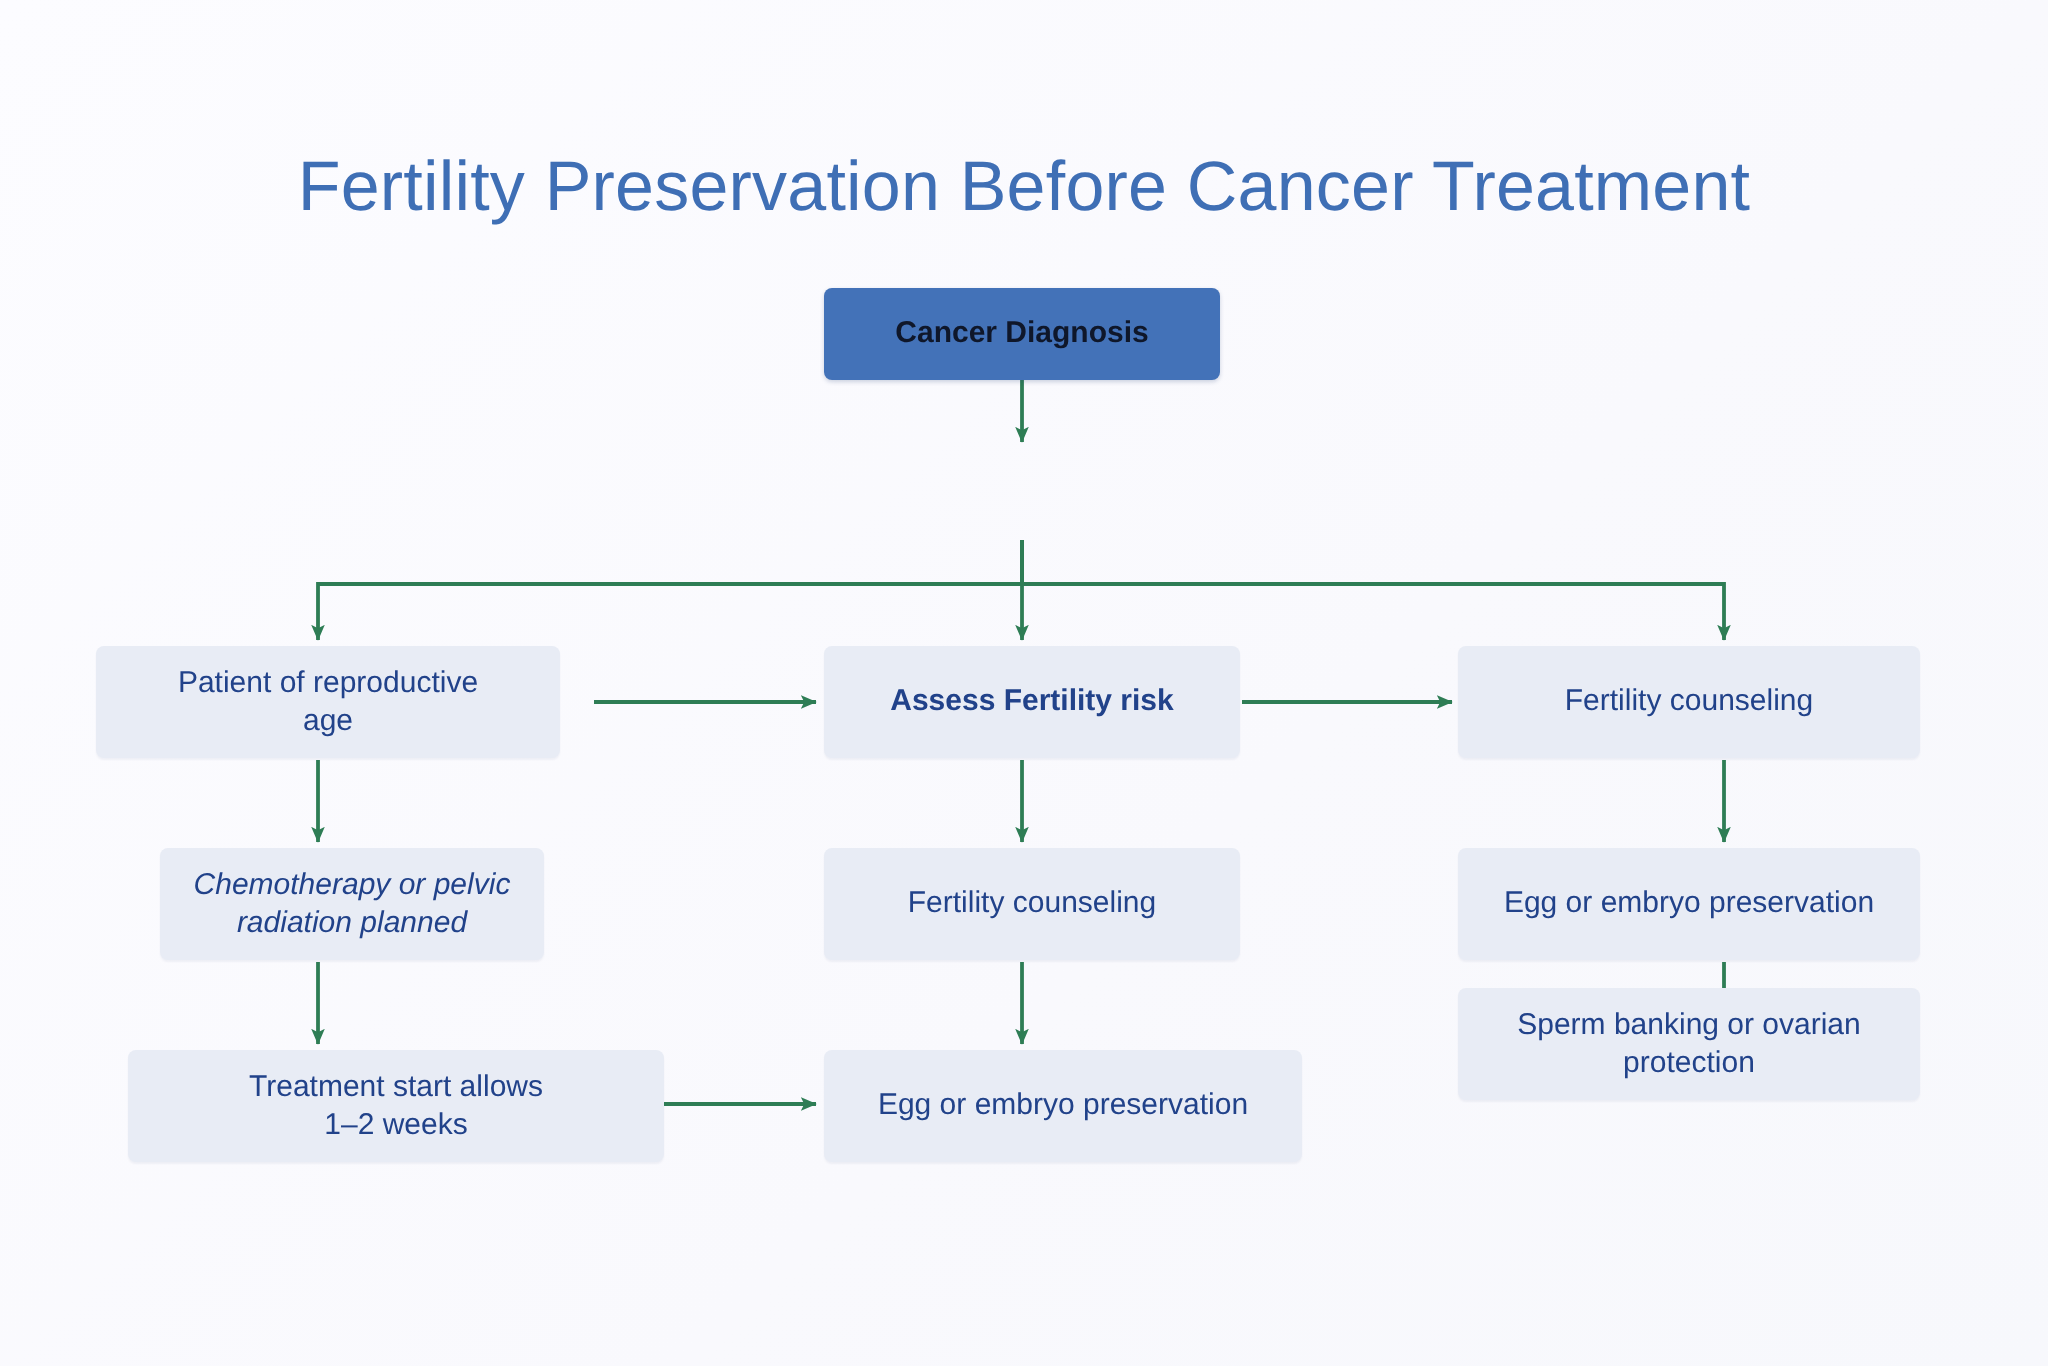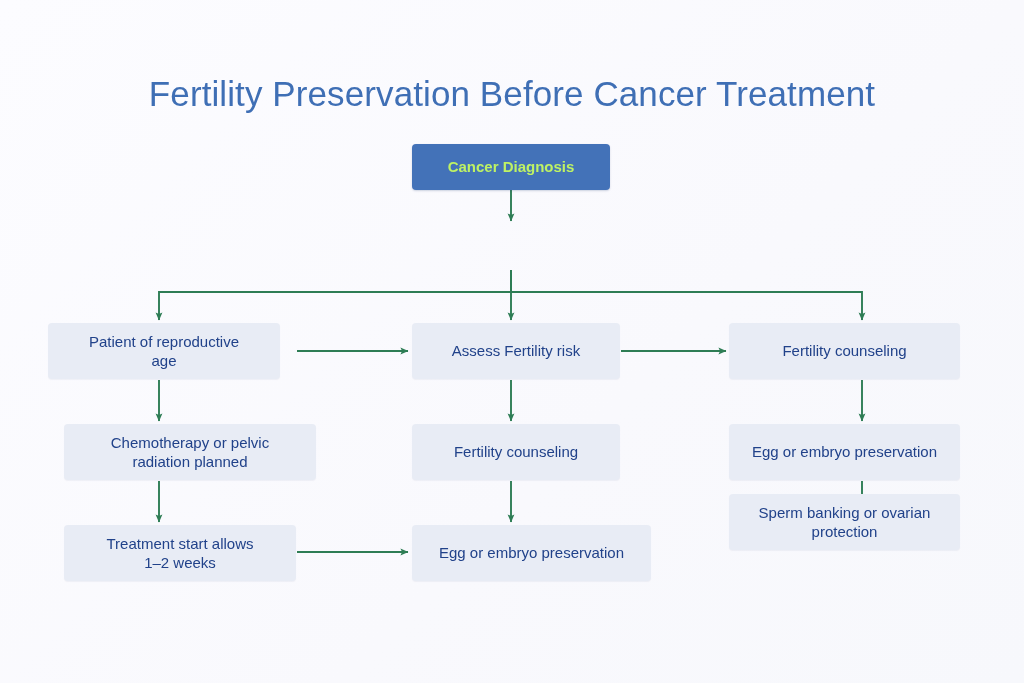--- a/index.html
+++ b/index.html
@@ -45,21 +45,21 @@
     display: flex;
     align-items: center;
     justify-content: center;
     text-align: center;
     border-radius: 4px;
     line-height: 1.28;
     padding: 4px 10px;
   }
   .node.primary {
     background: #4372b8;
-    color: #bef264;
+    color: #0f172a;
     font-size: 15px;
     font-weight: 600;
     box-shadow: 0 1px 2px rgba(40,70,120,0.22);
   }
   .node.step {
     background: #e8ecf5;
     color: #21428a;
     font-size: 15px;
     font-weight: 400;
     box-shadow: 0 1px 1px rgba(80,100,140,0.07);
@@ -105,39 +105,39 @@
   </svg>
 
   <div class="node primary" style="left:412px;top:144px;width:198px;height:46px;">
     <span class="lbl">Cancer Diagnosis</span>
   </div>
 
   <div class="node step" style="left:48px;top:323px;width:232px;height:56px;">
     <span class="lbl">Patient of reproductive
 age</span>
   </div>
-  <div class="node step" style="left:412px;top:323px;width:208px;height:56px;">
+  <div class="node step" style="left:412px;top:323px;width:208px;height:56px;font-weight:bold;">
     <span class="lbl">Assess Fertility risk</span>
   </div>
   <div class="node step" style="left:729px;top:323px;width:231px;height:56px;">
     <span class="lbl">Fertility counseling</span>
   </div>
 
-  <div class="node step" style="left:64px;top:424px;width:252px;height:56px;">
+  <div class="node step" style="left:80px;top:424px;width:192px;height:56px;font-style:italic;">
     <span class="lbl">Chemotherapy or pelvic
 radiation planned</span>
   </div>
   <div class="node step" style="left:412px;top:424px;width:208px;height:56px;">
     <span class="lbl">Fertility counseling</span>
   </div>
   <div class="node step" style="left:729px;top:424px;width:231px;height:56px;">
     <span class="lbl">Egg or embryo preservation</span>
   </div>
 
-  <div class="node step" style="left:64px;top:525px;width:232px;height:56px;">
+  <div class="node step" style="left:64px;top:525px;width:268px;height:56px;">
     <span class="lbl">Treatment start allows
 1–2 weeks</span>
   </div>
   <div class="node step" style="left:412px;top:525px;width:239px;height:56px;">
     <span class="lbl">Egg or embryo preservation</span>
   </div>
   <div class="node step" style="left:729px;top:494px;width:231px;height:56px;align-items:center;">
     <span class="lbl">Sperm banking or ovarian
 protection</span>
   </div>

